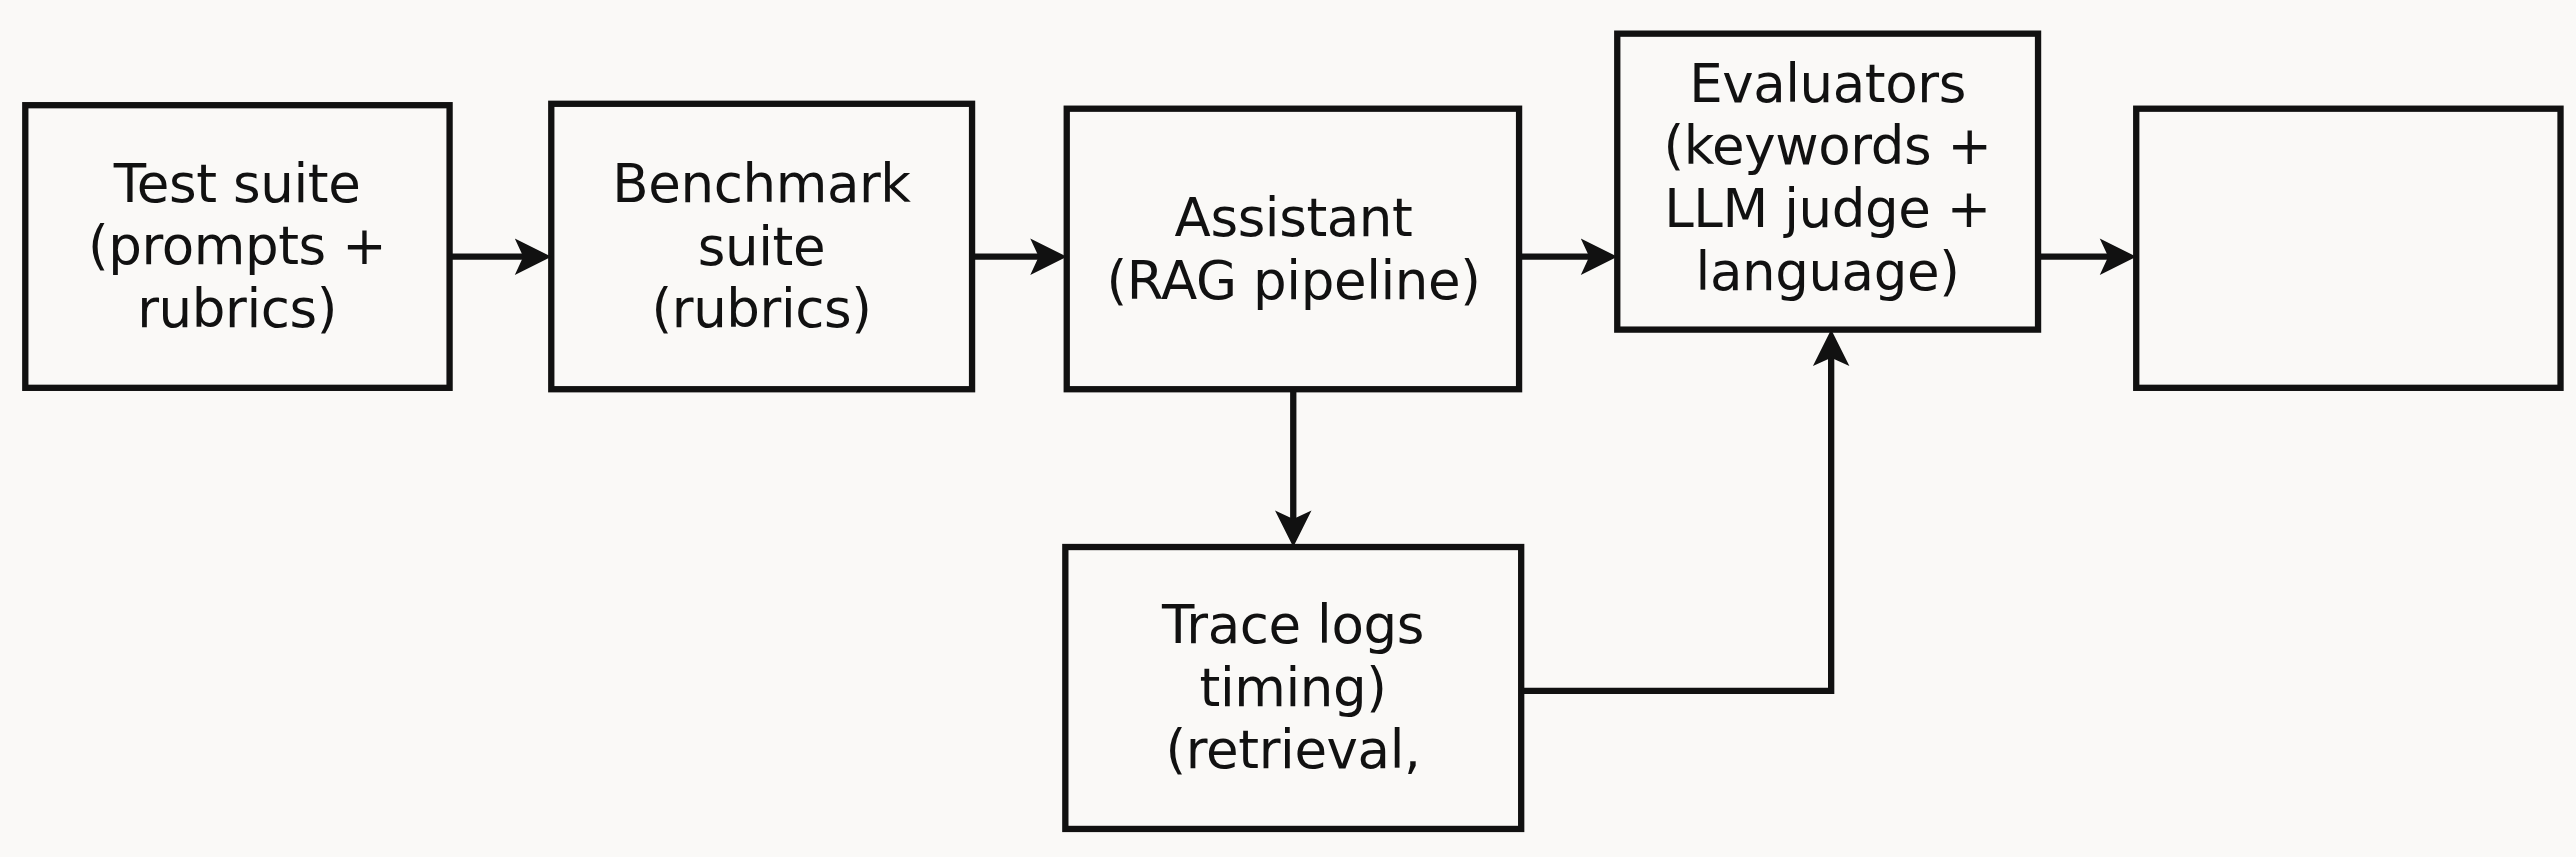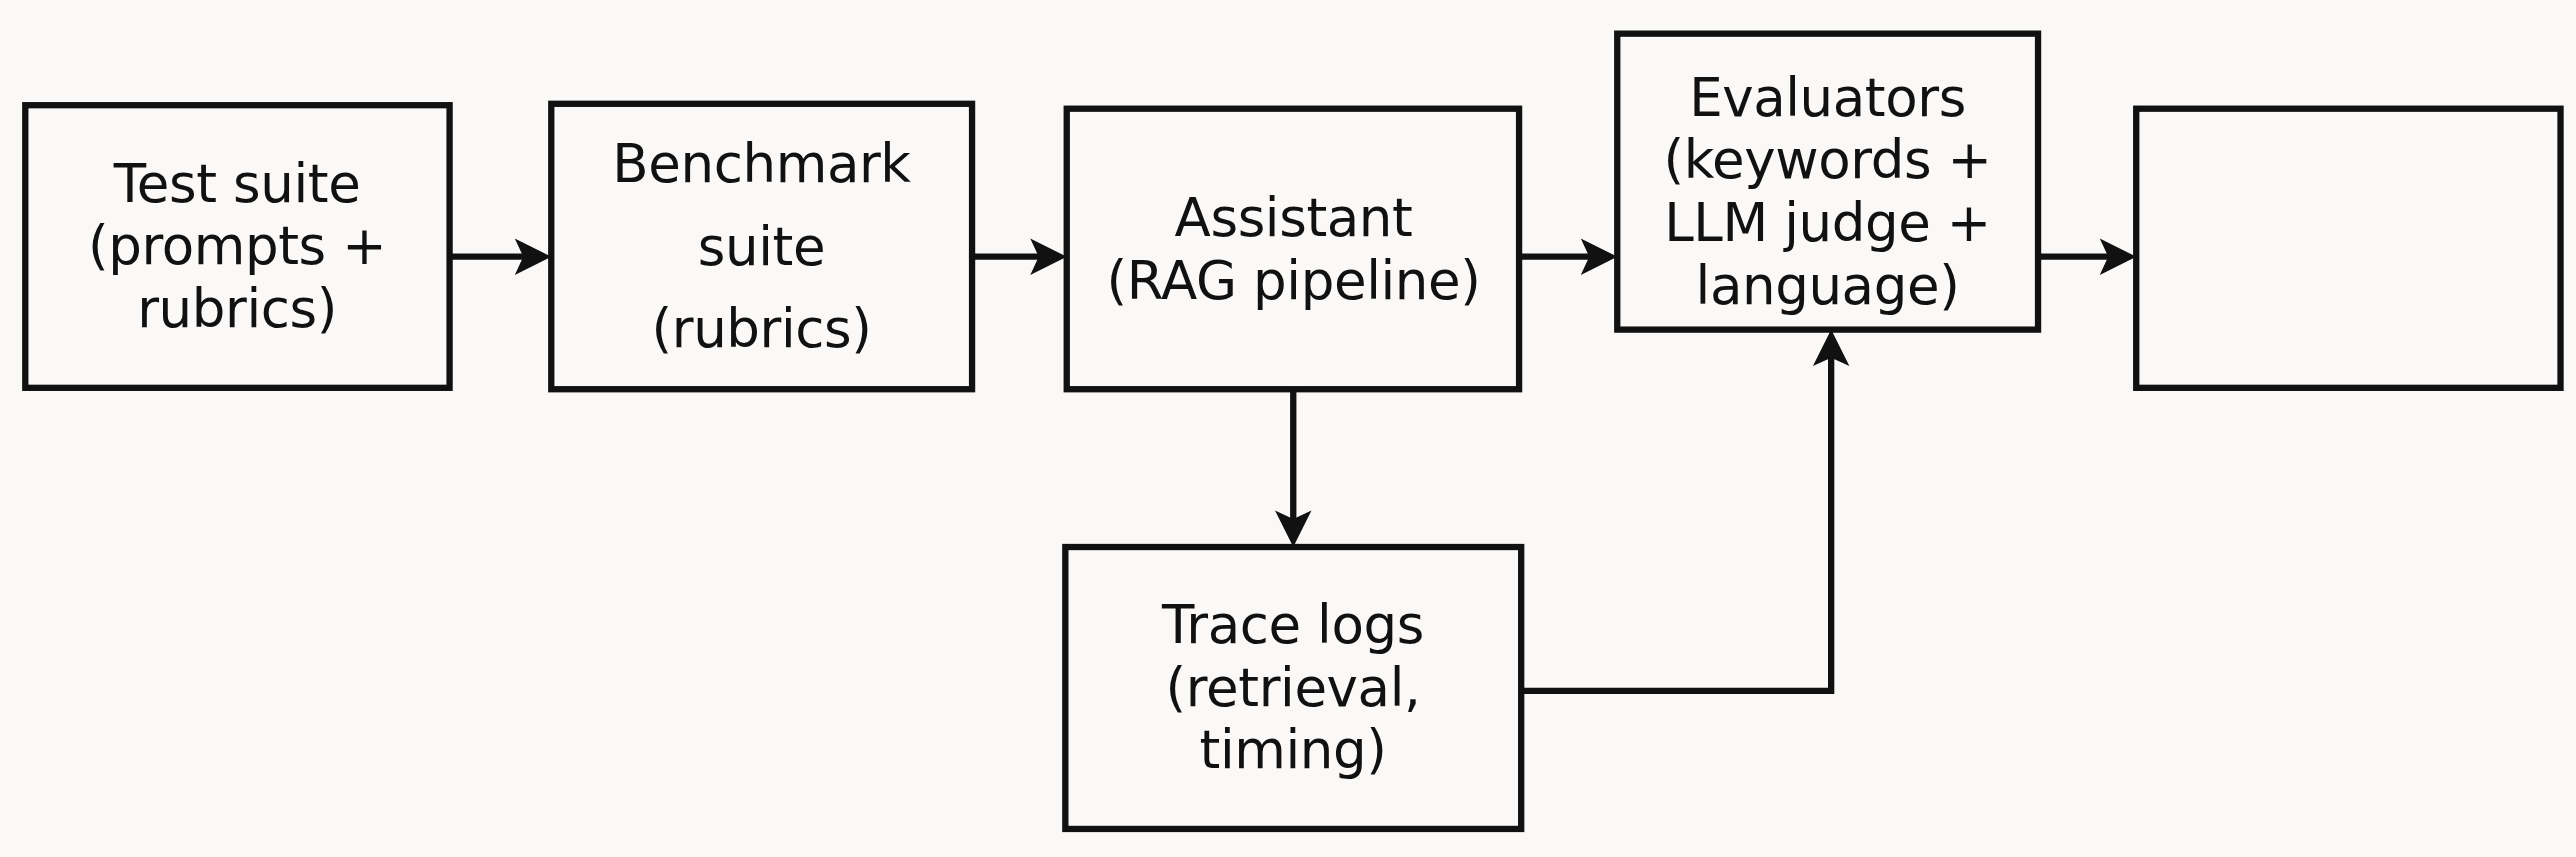--- a/index.html
+++ b/index.html
@@ -106,39 +106,39 @@
     </g>
 
   </svg>
 
   <div class="node-label" style="left:24.6px; top:105px; width:425px; height:283px;">
     <span class="line">Test suite</span>
     <span class="line">(prompts +</span>
     <span class="line">rubrics)</span>
   </div>
 
-  <div class="node-label" style="left:551px; top:104px; width:421px; height:286px;gap:20px;">
+  <div class="node-label" style="left:551px; top:104px; width:421px; height:286px;">
     <span class="line">Benchmark</span>
     <span class="line">suite</span>
     <span class="line">(rubrics)</span>
   </div>
 
   <div class="node-label" style="left:1067px; top:109px; width:453px; height:281px;">
     <span class="line">Assistant</span>
     <span class="line">(RAG pipeline)</span>
   </div>
 
-  <div class="node-label" style="left:1617px; top:44px; width:421px; height:296px;">
+  <div class="node-label" style="left:1617px; top:30px; width:421px; height:296px;">
     <span class="line">Evaluators</span>
     <span class="line">(keywords +</span>
     <span class="line">LLM judge +</span>
     <span class="line">language)</span>
   </div>
 
 
   <div class="node-label" style="left:1065px; top:547px; width:456px; height:282px;">
     <span class="line">Trace logs</span>
+    <span class="line">timing)</span>
     <span class="line">(retrieval,</span>
-    <span class="line">timing)</span>
   </div>
 
 </div>
 
 
 </body></html>

